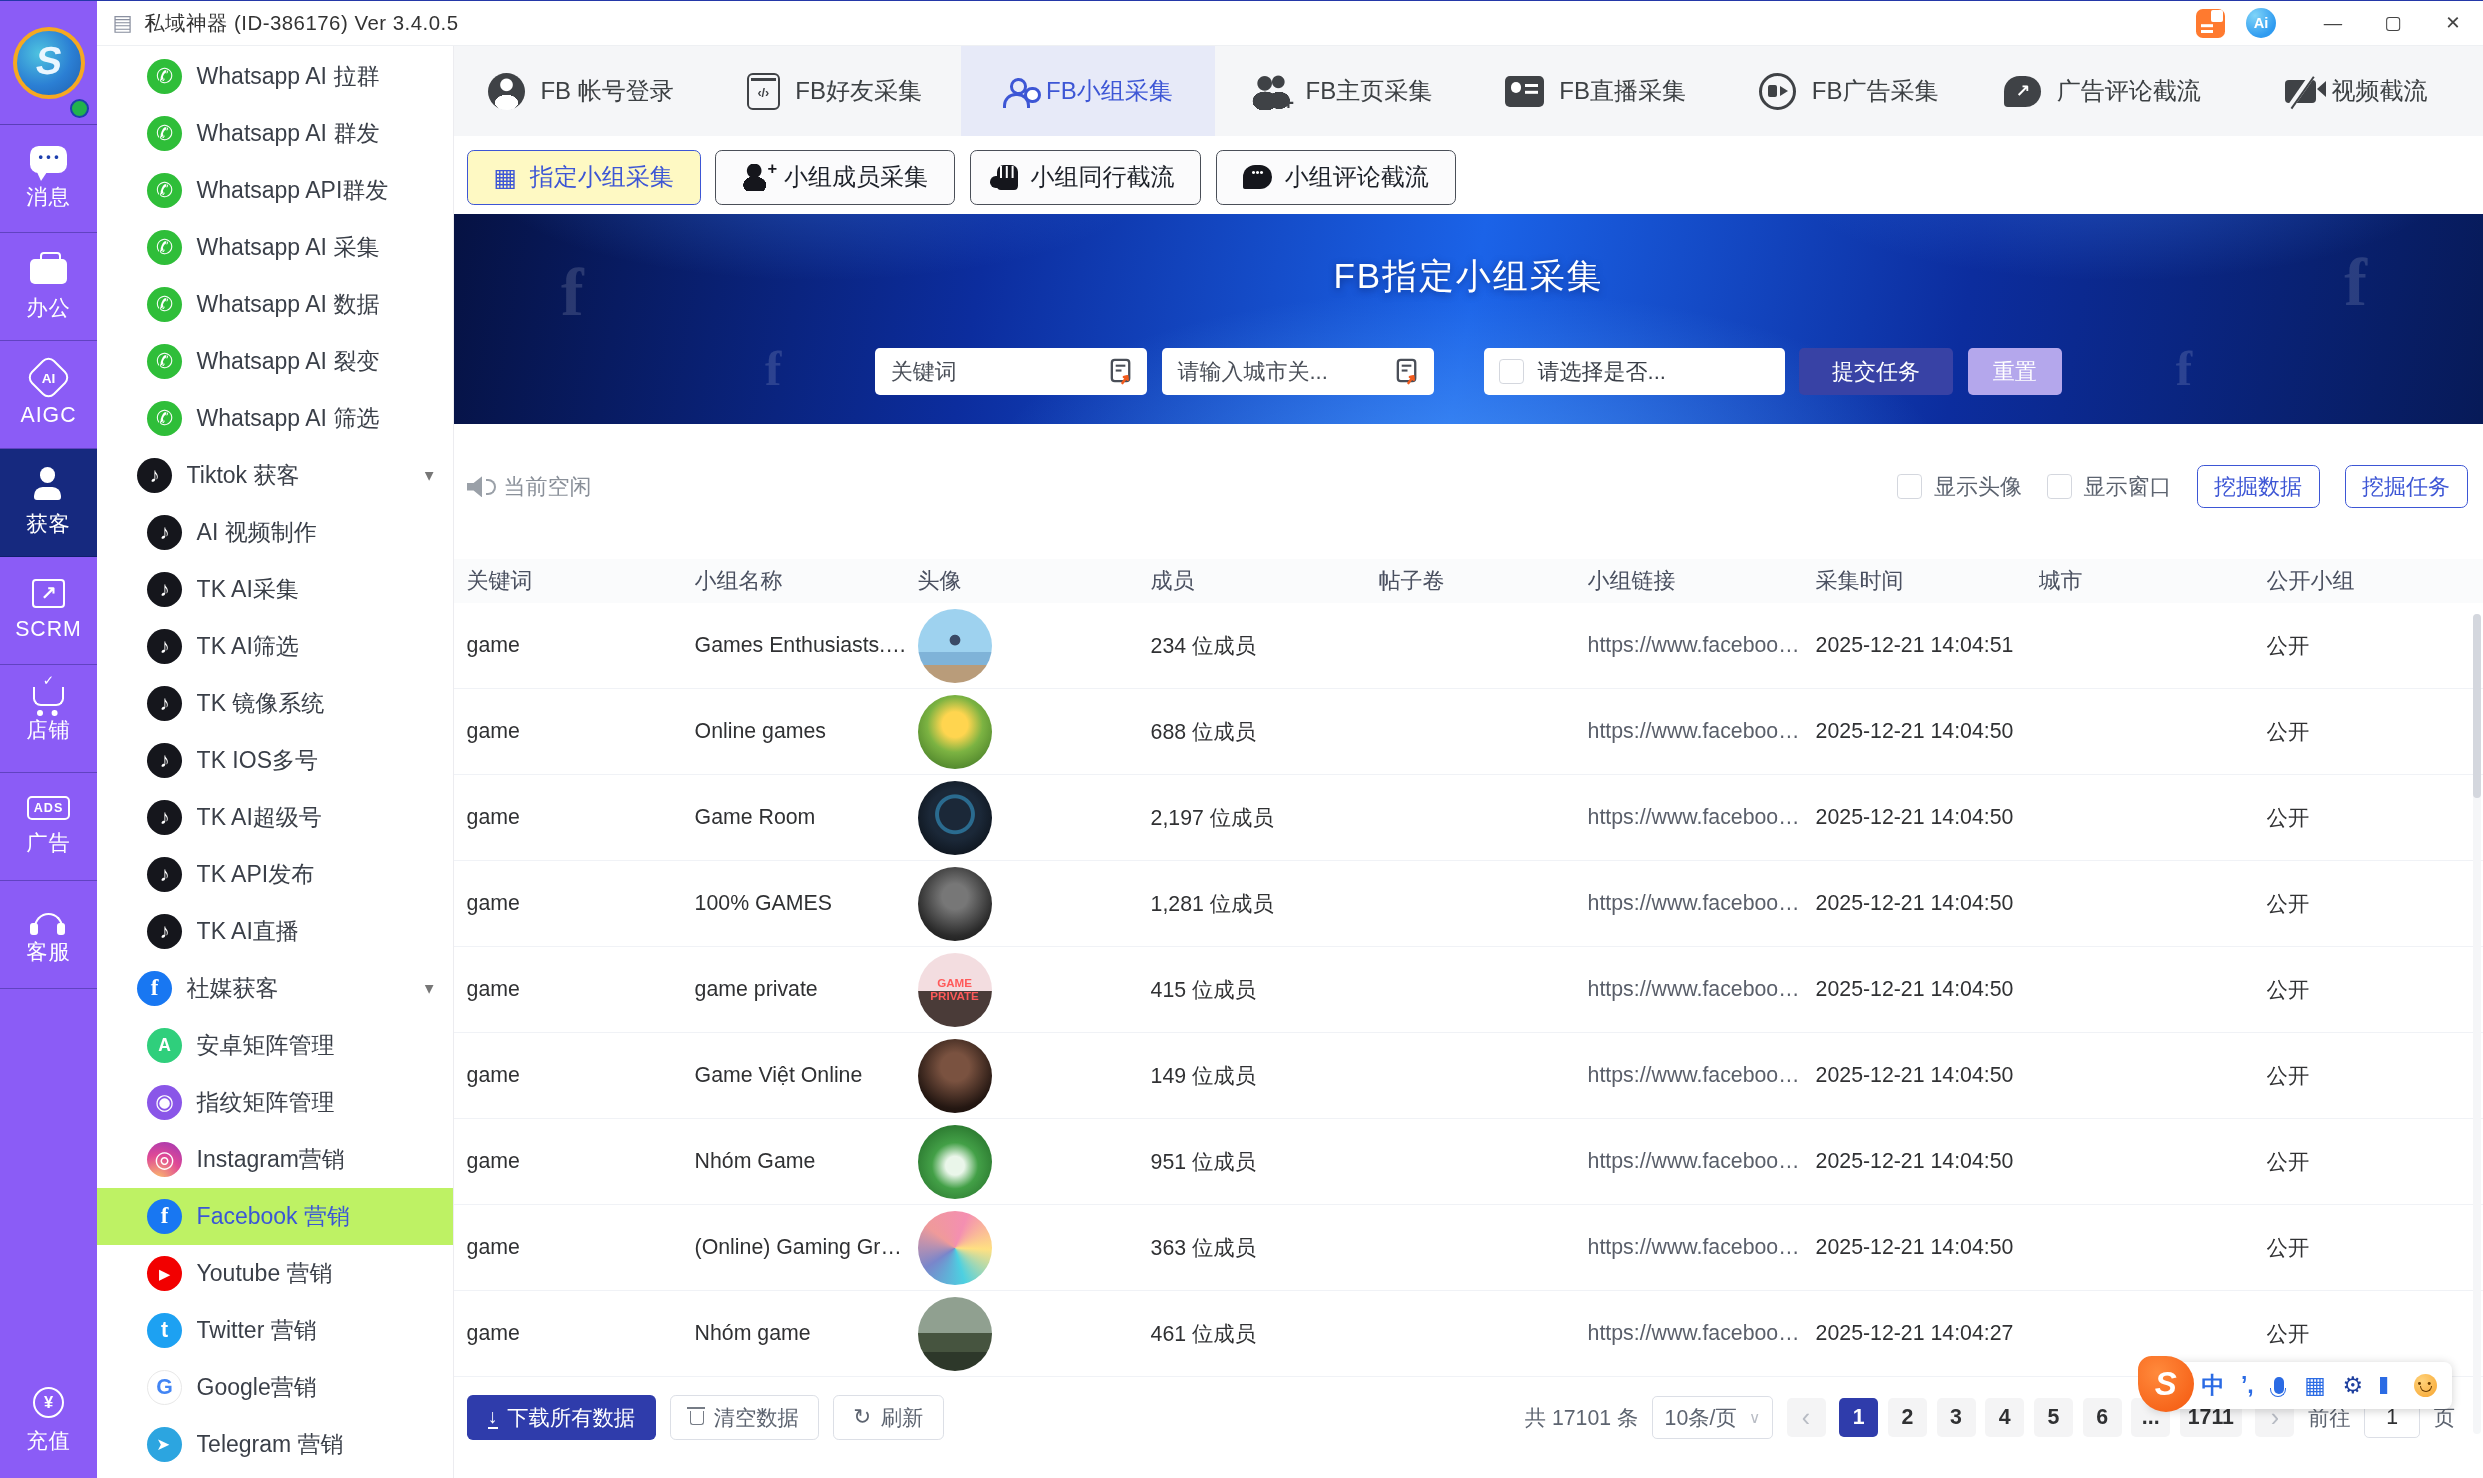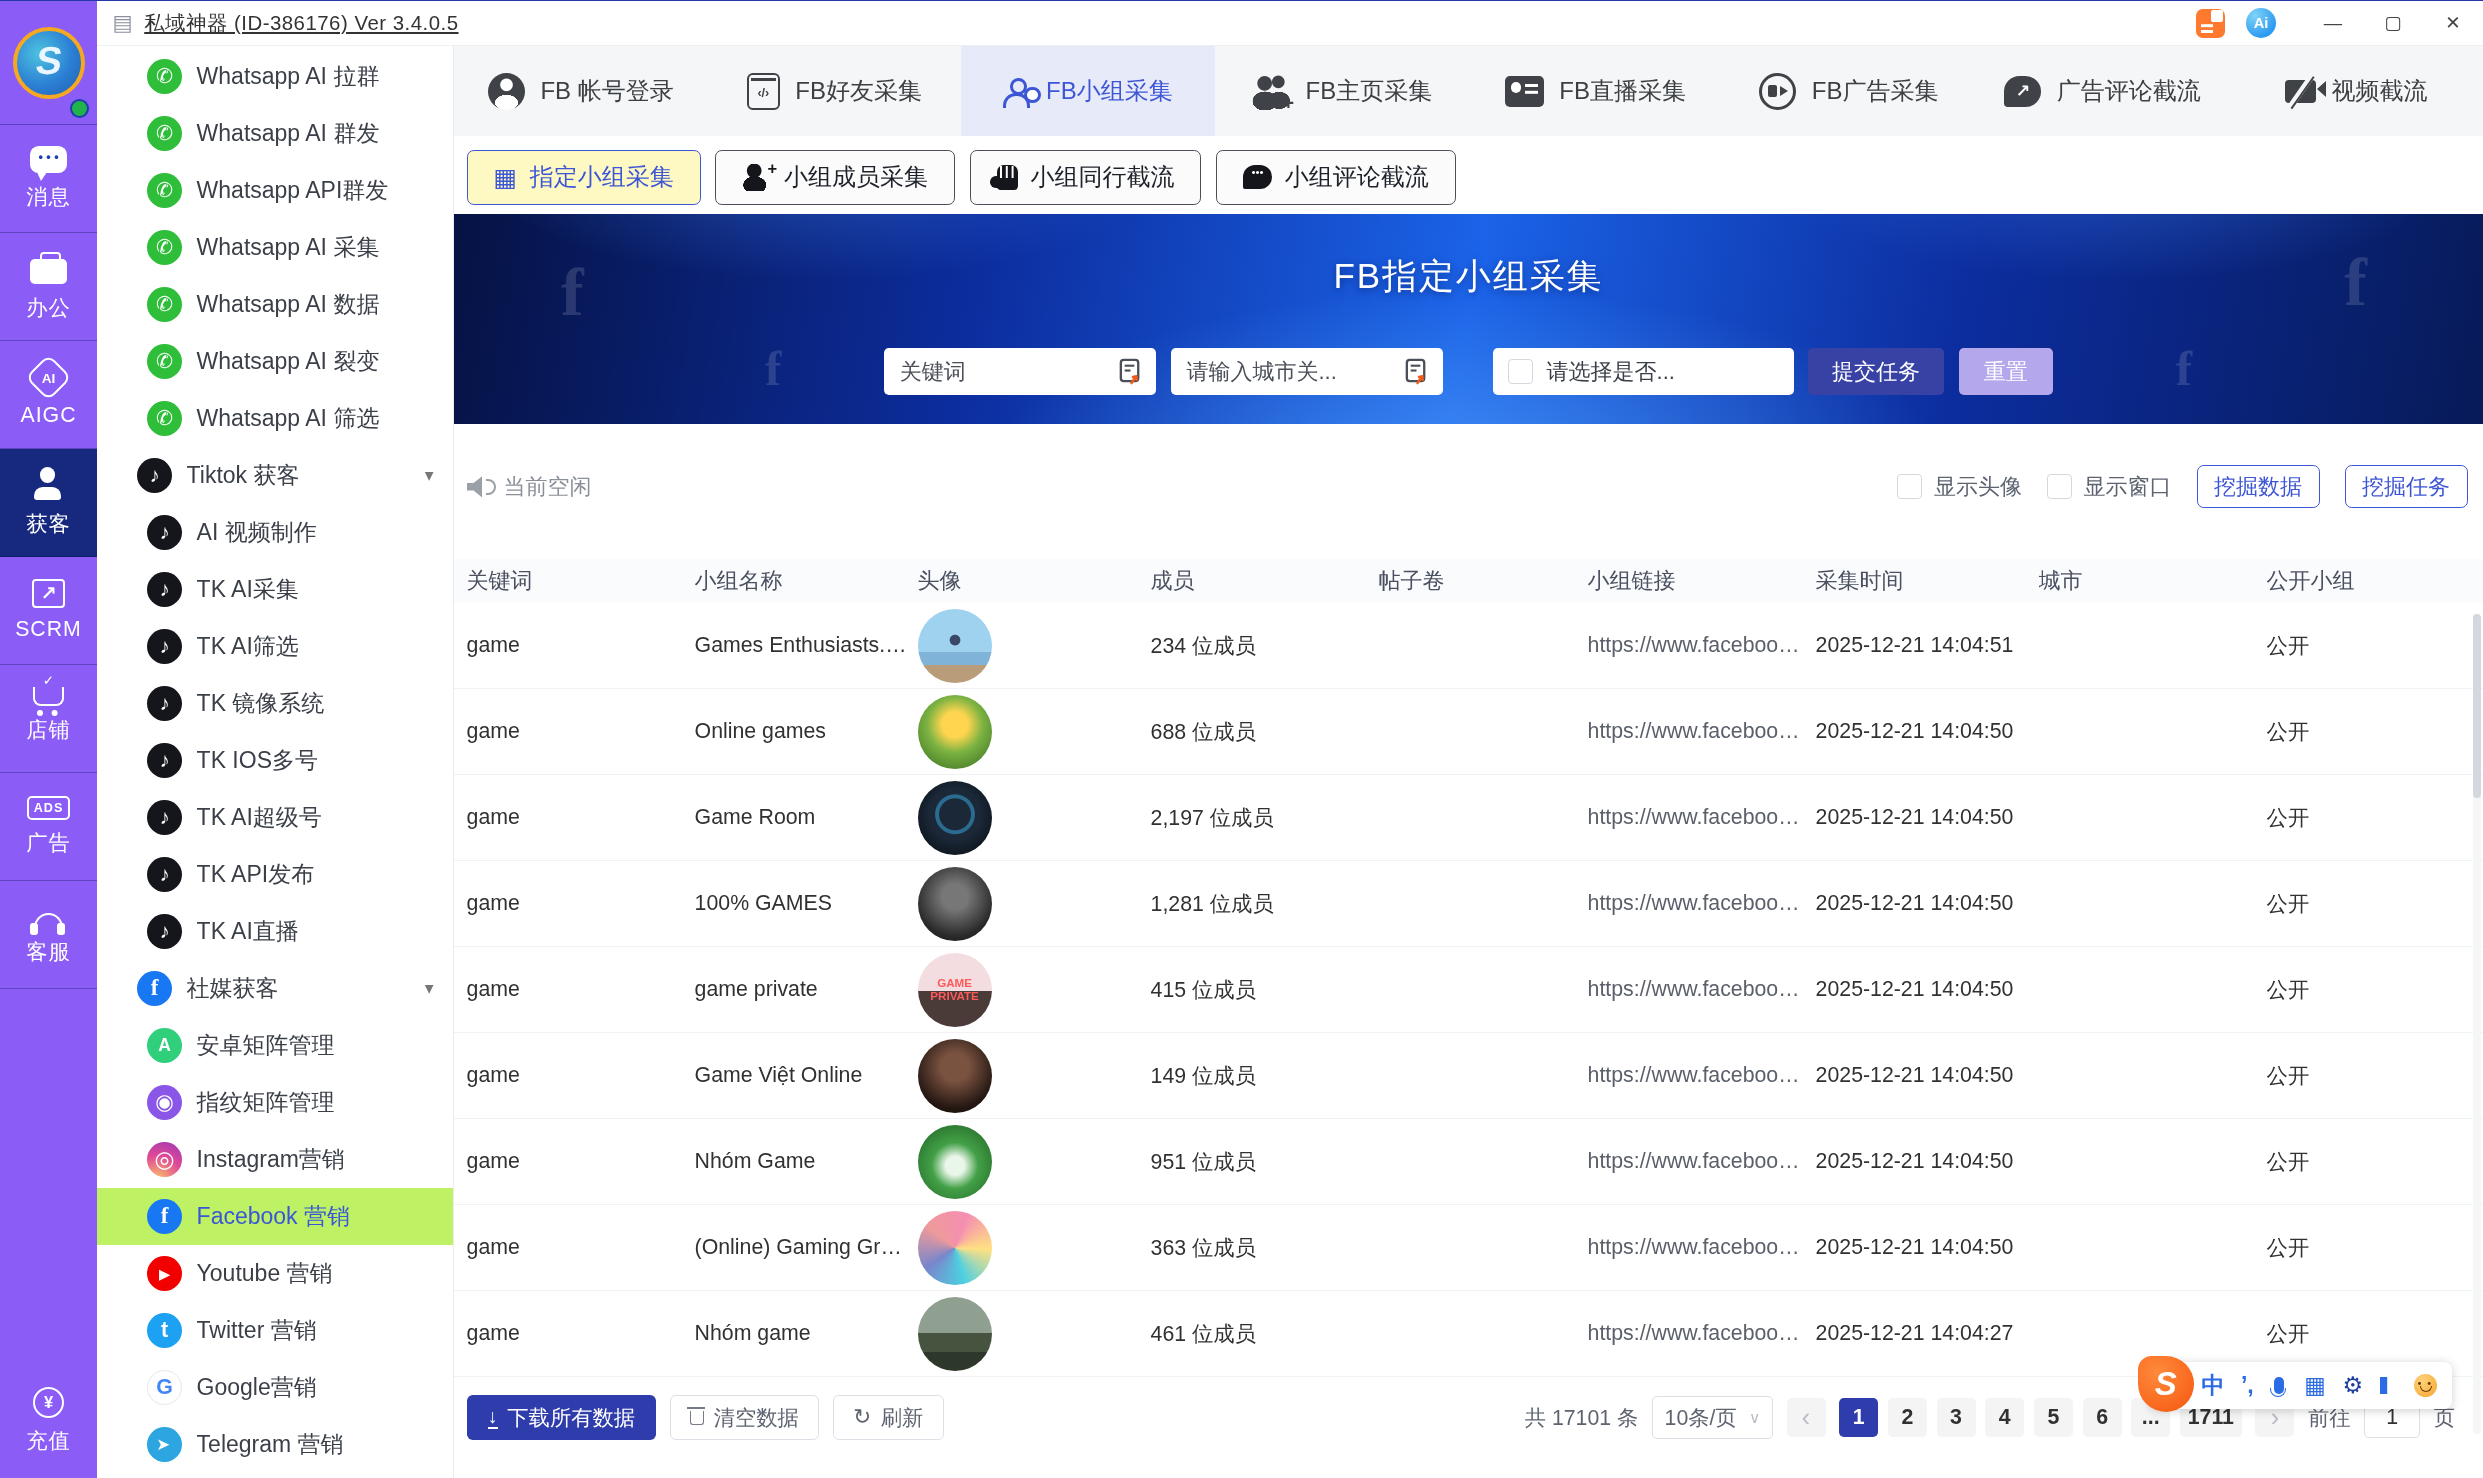--- a/index.html
+++ b/index.html
@@ -38,21 +38,21 @@
   .ri-ads::before{content:"ADS";}
   .ri-service{width:29px;height:15.5px;border:2.9px solid #fff;border-bottom:none;border-radius:15.5px 15.5px 0 0;position:relative;margin-top:9.7px;}
   .ri-service::before{content:"";position:absolute;left:-5.8px;top:8.7px;width:7.8px;height:11.6px;background:#fff;border-radius:2.9px;box-shadow:27px 0 0 #fff;}
   .ri-recharge{width:31px;height:31px;border:2.4px solid #fff;border-radius:50%;}
   .ri-recharge::before{content:"¥";font-size:16.5px;font-weight:700;}
 
   
   .win-col{flex:1;display:flex;flex-direction:column;min-width:0;}
   .titlebar{height:45px;background:#fff;display:flex;align-items:center;padding:0 0 0 15.5px;border-bottom:1px solid #eef0f3;flex:0 0 45px;}
   .app-mini-icon{color:#8a90a0;font-size:21.3px;margin-right:11.6px;}
-  .title-text{font-size:20.4px;color:#333;letter-spacing:0.5px;text-decoration:underline;}
+  .title-text{font-size:20.4px;color:#333;letter-spacing:0.5px;}
   .title-spacer{flex:1;}
   .tray{display:flex;align-items:center;gap:21.3px;margin-right:27px;}
   .tray-translate{width:29px;height:29px;border-radius:6.8px;background:#ff7a2f;position:relative;}
   .tray-translate::before{content:"";position:absolute;right:1.9px;top:1.9px;width:11.6px;height:11.6px;background:#fff;border-radius:1.9px;}
   .tray-translate::after{content:"";position:absolute;left:4.9px;bottom:4.9px;width:12.6px;height:2.9px;background:#fff;box-shadow:0 -5.8px 0 #fff;}
   .tray-ai{width:30px;height:30px;border-radius:50%;background:radial-gradient(circle at 30% 25%,#7fd4f8,#2f9bf0 70%);color:#fff;font-size:14.6px;font-weight:700;display:flex;align-items:center;justify-content:center;}
   .win-btns{display:flex;}
   .win-btn{width:60px;height:45px;display:flex;align-items:center;justify-content:center;font-size:18.4px;color:#444;cursor:pointer;}
 
   .body-row{flex:1;display:flex;min-height:0;}
@@ -122,21 +122,21 @@
   .banner::before{content:"";position:absolute;inset:0;background:radial-gradient(ellipse 679px 252px at 50% 120%,rgba(90,170,255,.55),transparent 70%),radial-gradient(ellipse 485px 155px at 18% -20%,rgba(70,140,255,.35),transparent 70%),radial-gradient(ellipse 485px 155px at 82% -20%,rgba(70,140,255,.35),transparent 70%);}
   .banner-f{position:absolute;color:rgba(255,255,255,.14);font-size:68px;font-weight:800;font-family:"Liberation Serif","DejaVu Serif",serif;}
   .banner-title{position:absolute;top:39px;left:0;right:0;text-align:center;color:#fff;font-size:35px;font-weight:500;letter-spacing:1.9px;text-shadow:0 1.9px 7.8px rgba(0,20,80,.5);}
   .banner-form{position:absolute;left:0;right:0;bottom:29px;display:flex;justify-content:center;align-items:center;gap:14.6px;}
   .b-input{width:272px;height:47px;background:#fff;border-radius:4.9px;display:flex;align-items:center;padding:0 11.6px 0 15.5px;gap:7.8px;}
   .b-input input{flex:1;border:none;outline:none;font-size:22px;color:#333;min-width:0;font-family:inherit;}
   .b-input input::placeholder{color:#4a4f58;}
   .import-ic{flex:0 0 29px;}
   .b-select{width:301px;height:47px;background:#fff;border-radius:4.9px;display:flex;align-items:center;gap:13.6px;padding:0 15.5px;font-size:22px;color:#3a3f48;margin-left:35px;}
   .b-check{width:25px;height:25px;border:1.9px solid #d4d7de;border-radius:3.9px;background:#fff;flex:0 0 25px;}
-  .b-submit{height:47px;padding:0 24px;background:#3842a5;color:#fff;border:none;border-radius:4.9px;font-size:22px;cursor:pointer;font-family:inherit;}
+  .b-submit{height:47px;padding:0 33px;background:#3842a5;color:#fff;border:none;border-radius:4.9px;font-size:22px;cursor:pointer;font-family:inherit;}
   .b-reset{height:47px;padding:0 25px;background:#b4a7ec;color:#fff;border:none;border-radius:4.9px;font-size:22px;cursor:pointer;font-family:inherit;}
 
   
   .status-row{margin-top:41px;padding:0 15.5px 0 12.6px;display:flex;align-items:center;height:43px;}
   .spk{width:15.5px;height:21.3px;background:#9aa0a8;clip-path:polygon(0 32%,45% 32%,100% 0,100% 100%,45% 68%,0 68%);position:relative;flex:0 0 15.5px;}
   .spk-wave{width:9.7px;height:15.5px;border:2.4px solid #9aa0a8;border-left:none;border-radius:0 11.6px 11.6px 0;margin-left:3.9px;}
   .status-text{color:#8a9099;font-size:22px;margin-left:7.8px;}
   .status-right{margin-left:auto;display:flex;align-items:center;gap:25px;}
   .chk-group{display:flex;align-items:center;gap:11.6px;color:#5d6470;font-size:22px;}
   .chk{width:25px;height:25px;border:1.9px solid #d4d7de;border-radius:3.9px;background:#fff;}

